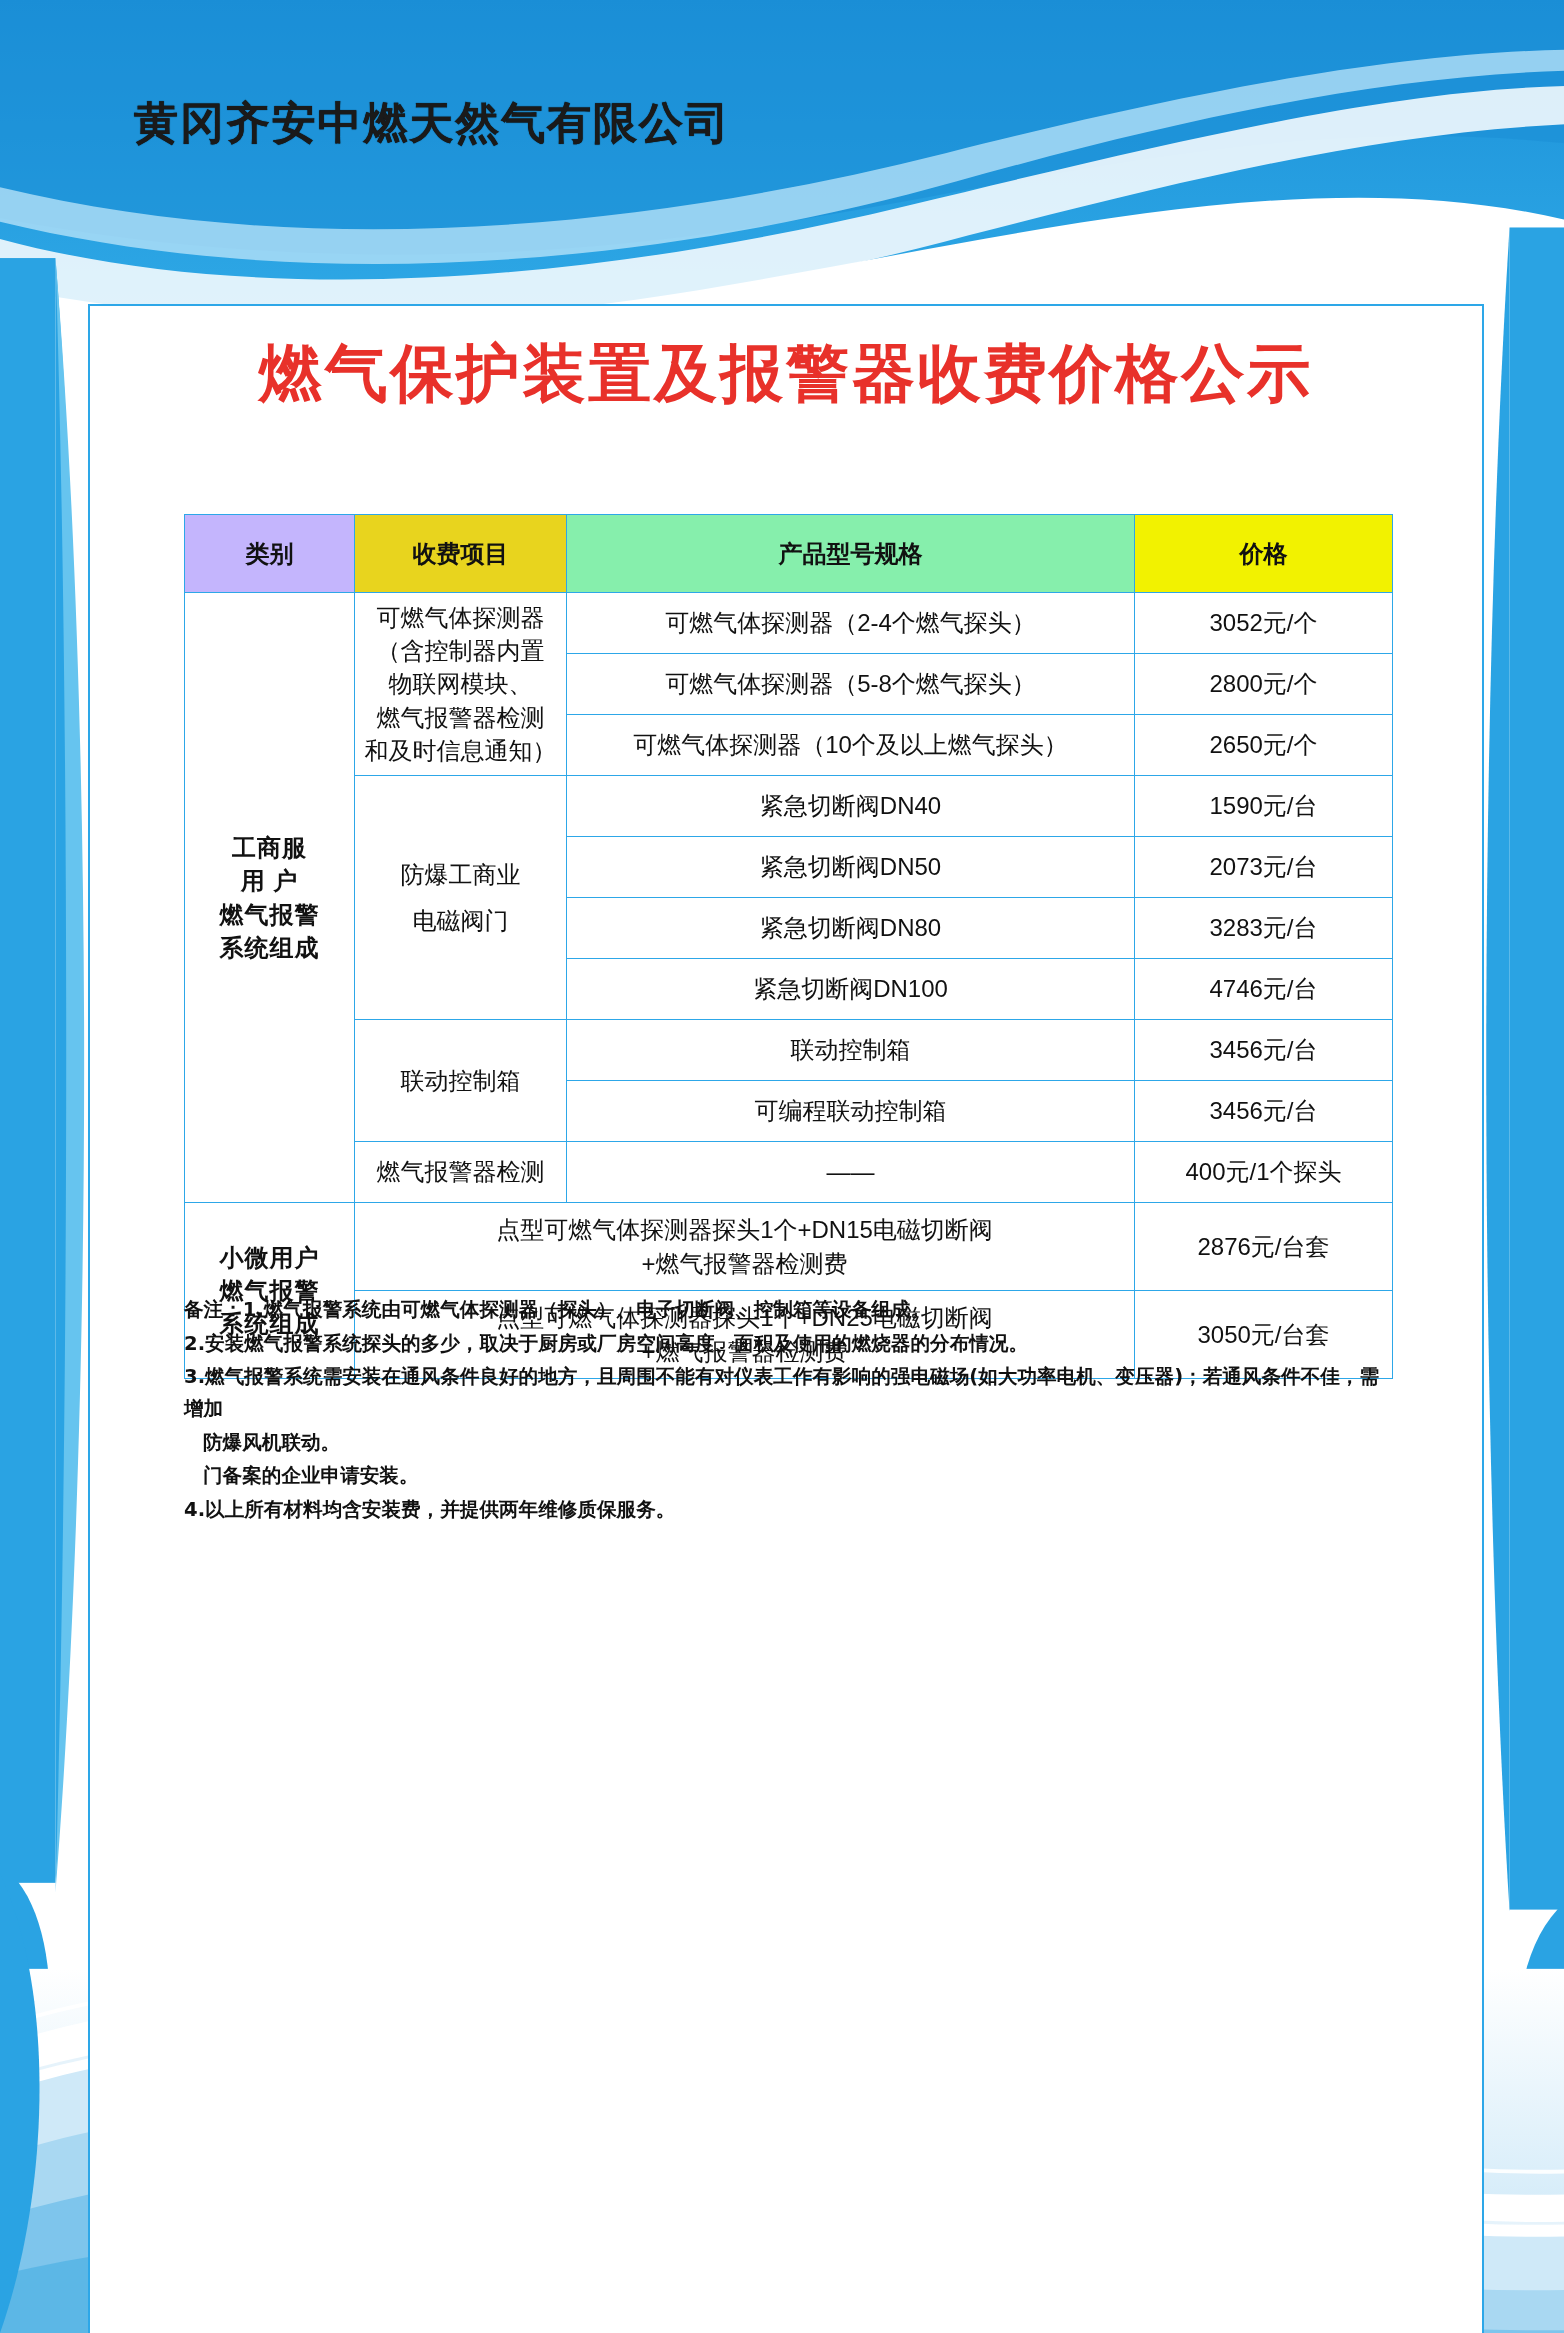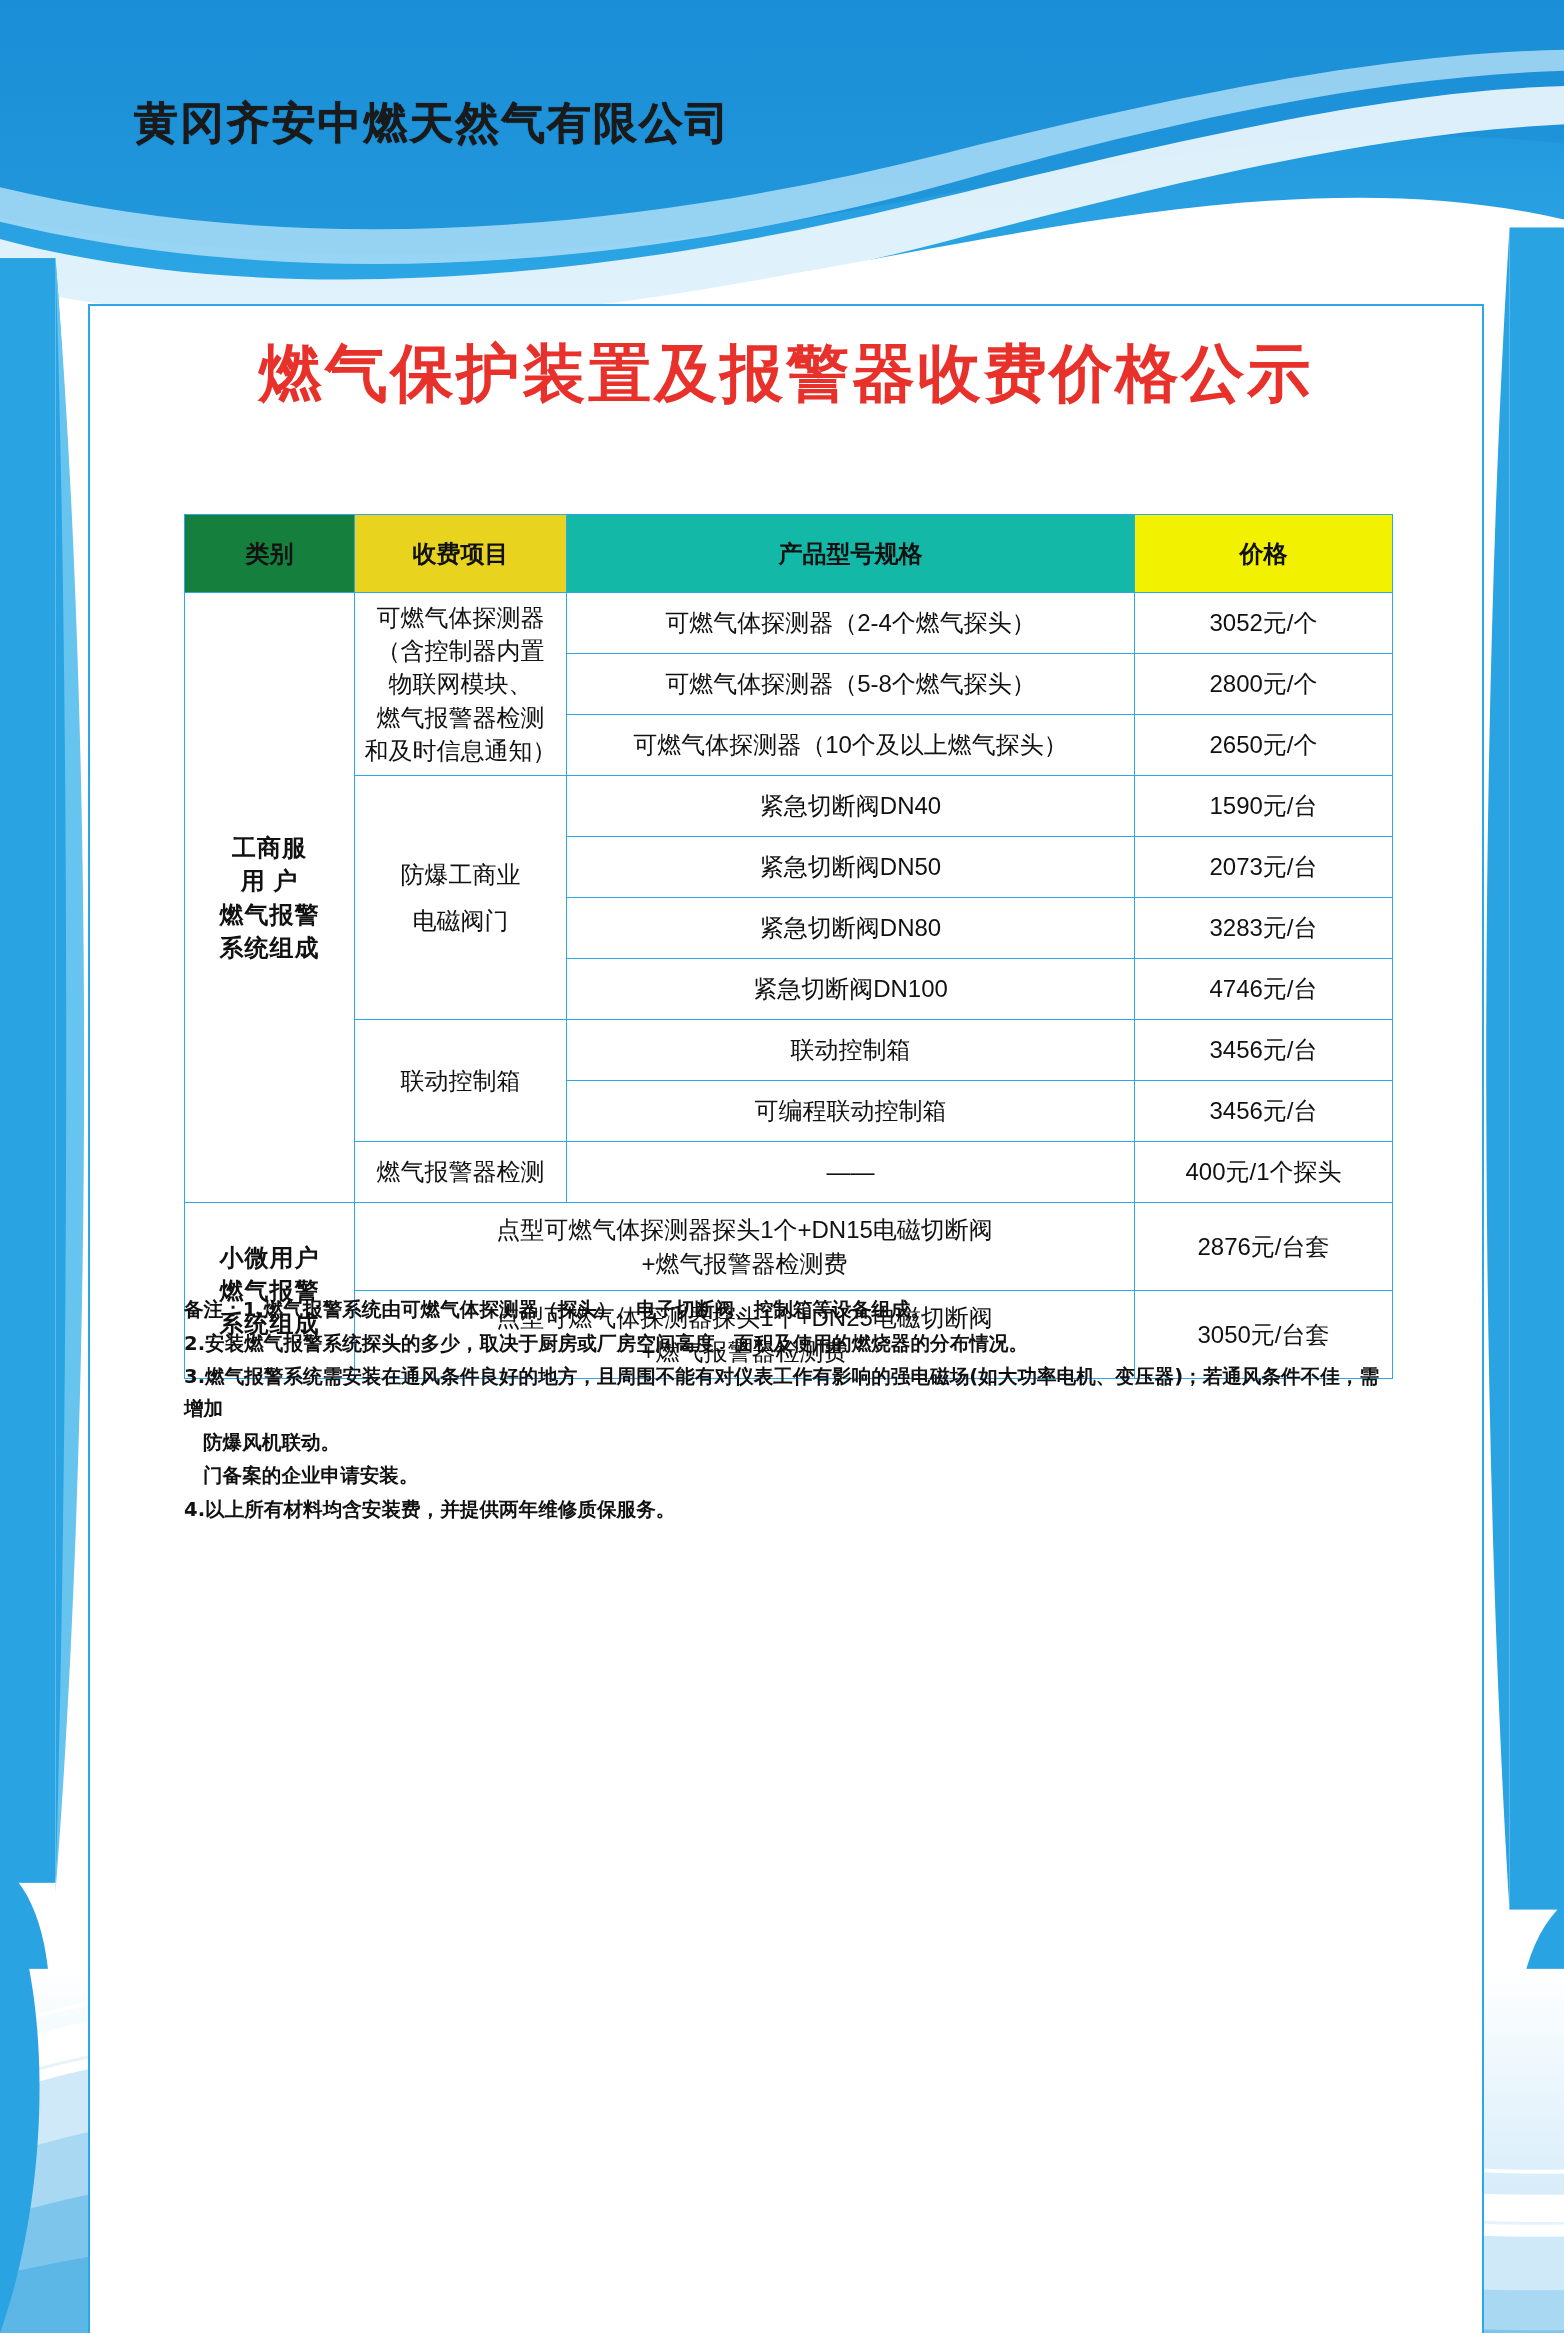--- a/index.html
+++ b/index.html
@@ -72,23 +72,23 @@
   table.price-table td, table.price-table th {
     border: 1.9px solid #2da7e8;
     text-align: center;
     vertical-align: middle;
     font-size: 24px;
     color: #111;
     padding: 5.7px 3.8px;
     line-height: 1.38;
   }
   
-  .th-cat   { background: #15803d; font-size: 32.5px; font-weight: bold; height: 78px; }
+  .th-cat   { background: #c4b5fd; font-size: 32.5px; font-weight: bold; height: 78px; }
   .th-item  { background: #e8d41e; font-size: 32.5px; font-weight: bold; }
-  .th-spec  { background: #14b8a6; font-size: 32.5px; font-weight: bold; }
+  .th-spec  { background: #86efac; font-size: 32.5px; font-weight: bold; }
   .th-price { background: #f2f200; font-size: 32.5px; font-weight: bold; }
 
   .col-cat   { width: 170px; }
   .col-item  { width: 212px; }
   .col-spec  { width: 568px; }
   .col-price { width: 258px; }
 
   .cat-cell {
     color: #e8312a;
     font-size: 32px;

